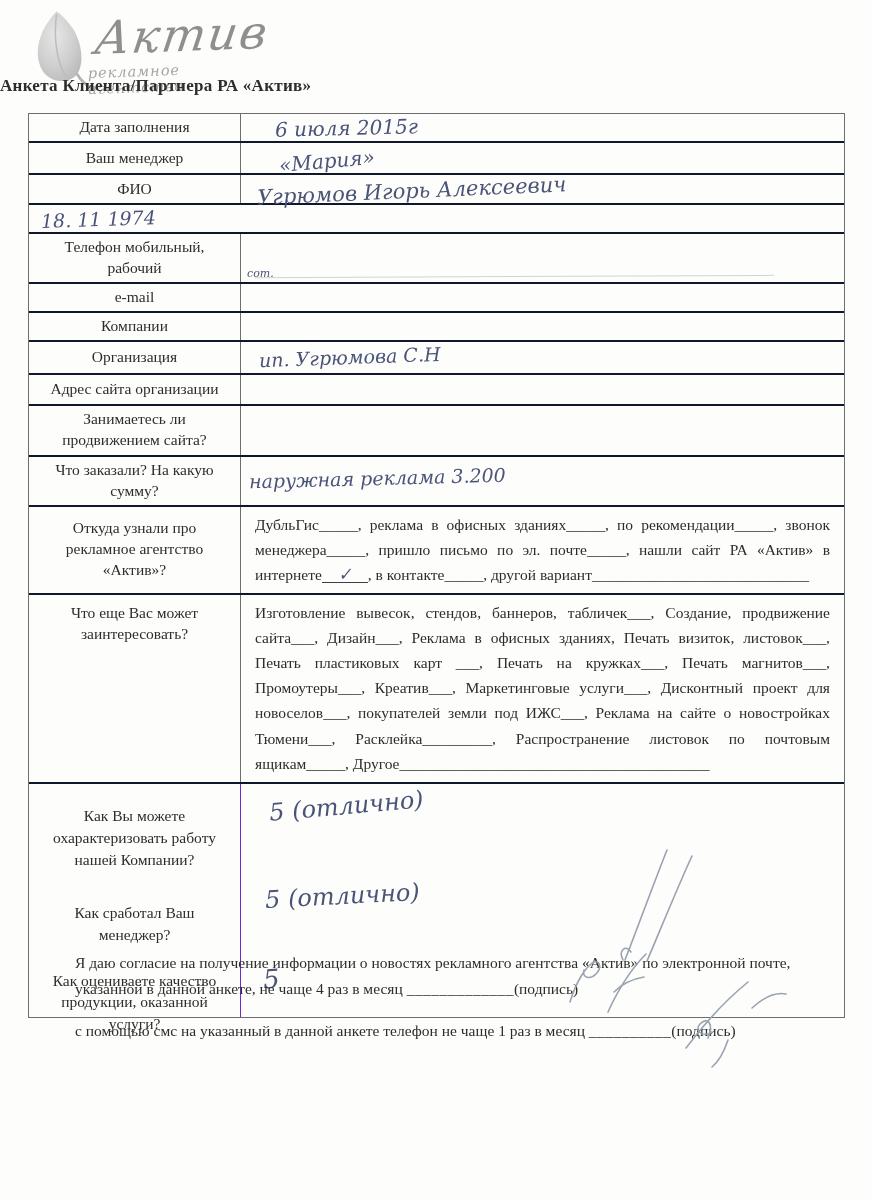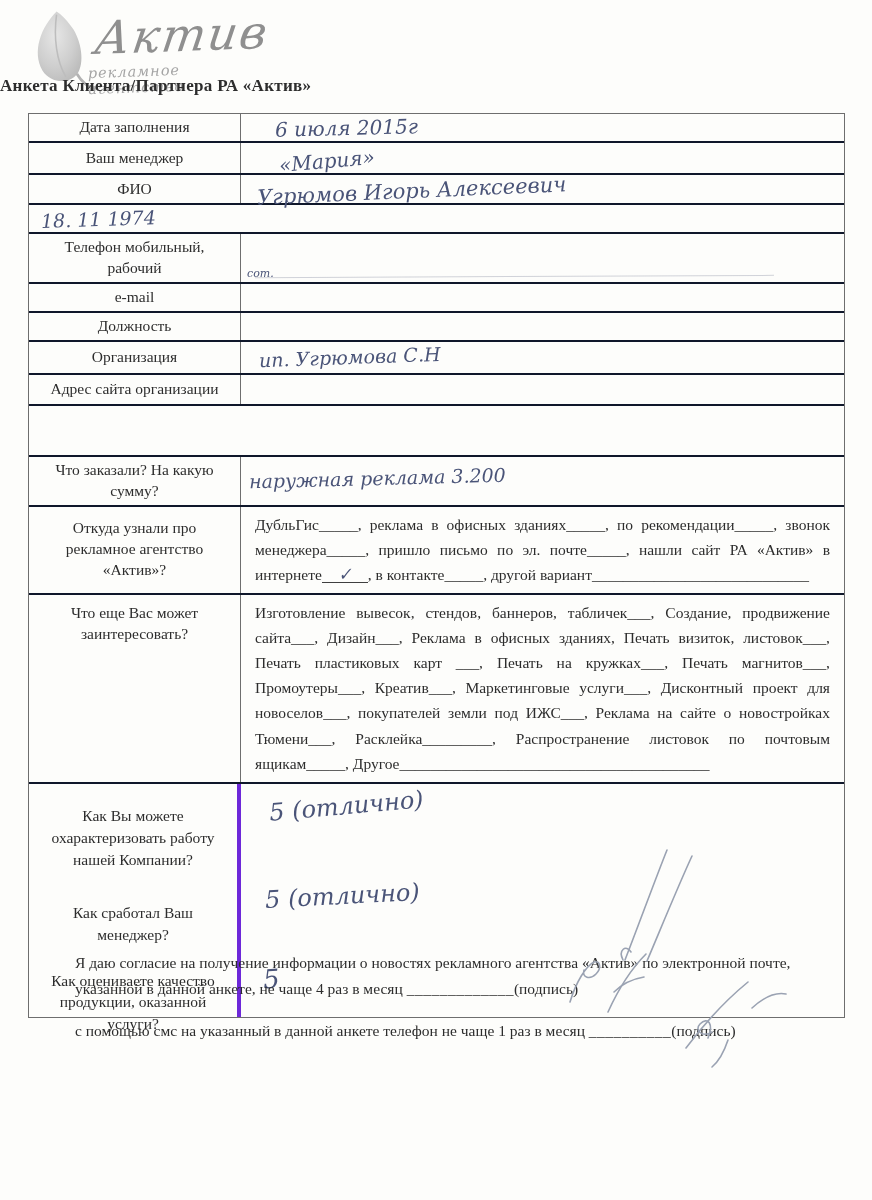--- a/index.html
+++ b/index.html
@@ -66,21 +66,21 @@
   .blank-check{
     display:inline-block;width:46px;text-align:center;
     border-bottom:1px solid #3f3f3f;line-height:.9;
   }
   .faint-line{
     position:absolute;left:14px;right:70px;bottom:5px;
     border-top:1px solid #b9bcc6;opacity:.65;
     transform:rotate(-.25deg);
   }
   
-  .r-labels{flex:0 0 212px;width:212px;box-sizing:border-box;border-right:4px solid #6d28d9;
+  .r-labels{flex:0 0 212px;width:212px;box-sizing:border-box;border-right:1px solid #6d28d9;
     display:flex;flex-direction:column;}
   .rlabel{display:flex;align-items:center;justify-content:center;text-align:center;
     font-size:15.5px;line-height:1.4;padding:0 14px;box-sizing:border-box;}
   .r-values{flex:1;position:relative;}
   
   .consent{
     position:absolute;left:75px;top:950px;width:748px;
     font-size:15.5px;line-height:1.68;
   }
   .consent p{margin:0 0 16px 0;}
@@ -151,41 +151,42 @@
     </div>
 
     <div class="row" style="min-height:29px">
       <div class="label-cell">e-mail</div>
       <div class="value-cell">
         <span class="hand"></span>
       </div>
     </div>
 
     <div class="row" style="min-height:29px">
-      <div class="label-cell">Должность</div>
+      <div class="label-cell">Компании</div>
       <div class="value-cell">
         <span class="hand"></span>
       </div>
     </div>
 
     <div class="row" style="min-height:33px">
       <div class="label-cell">Организация</div>
       <div class="value-cell">
         <span class="hand" style="font-size:19px;margin-left:18px;transform:rotate(-2deg)">ип.  Угрюмова  С.Н</span>
       </div>
     </div>
 
     <div class="row" style="min-height:31px">
       <div class="label-cell">Адрес сайта организации</div>
       <div class="value-cell">
         <span class="hand"></span>
       </div>
     </div>
 
     <div class="row" style="min-height:51px">
+      <div class="label-cell">Занимаетесь ли продвижением сайта?</div>
       <div class="value-cell">
         <span class="hand"></span>
       </div>
     </div>
 
     <div class="row" style="min-height:45px">
       <div class="label-cell">Что заказали? На какую сумму?</div>
       <div class="value-cell">
         <span class="hand" style="font-size:19px;margin-left:8px;transform:rotate(-1.5deg);margin-top:-6px">наружная  реклама   3.200</span>
       </div>

